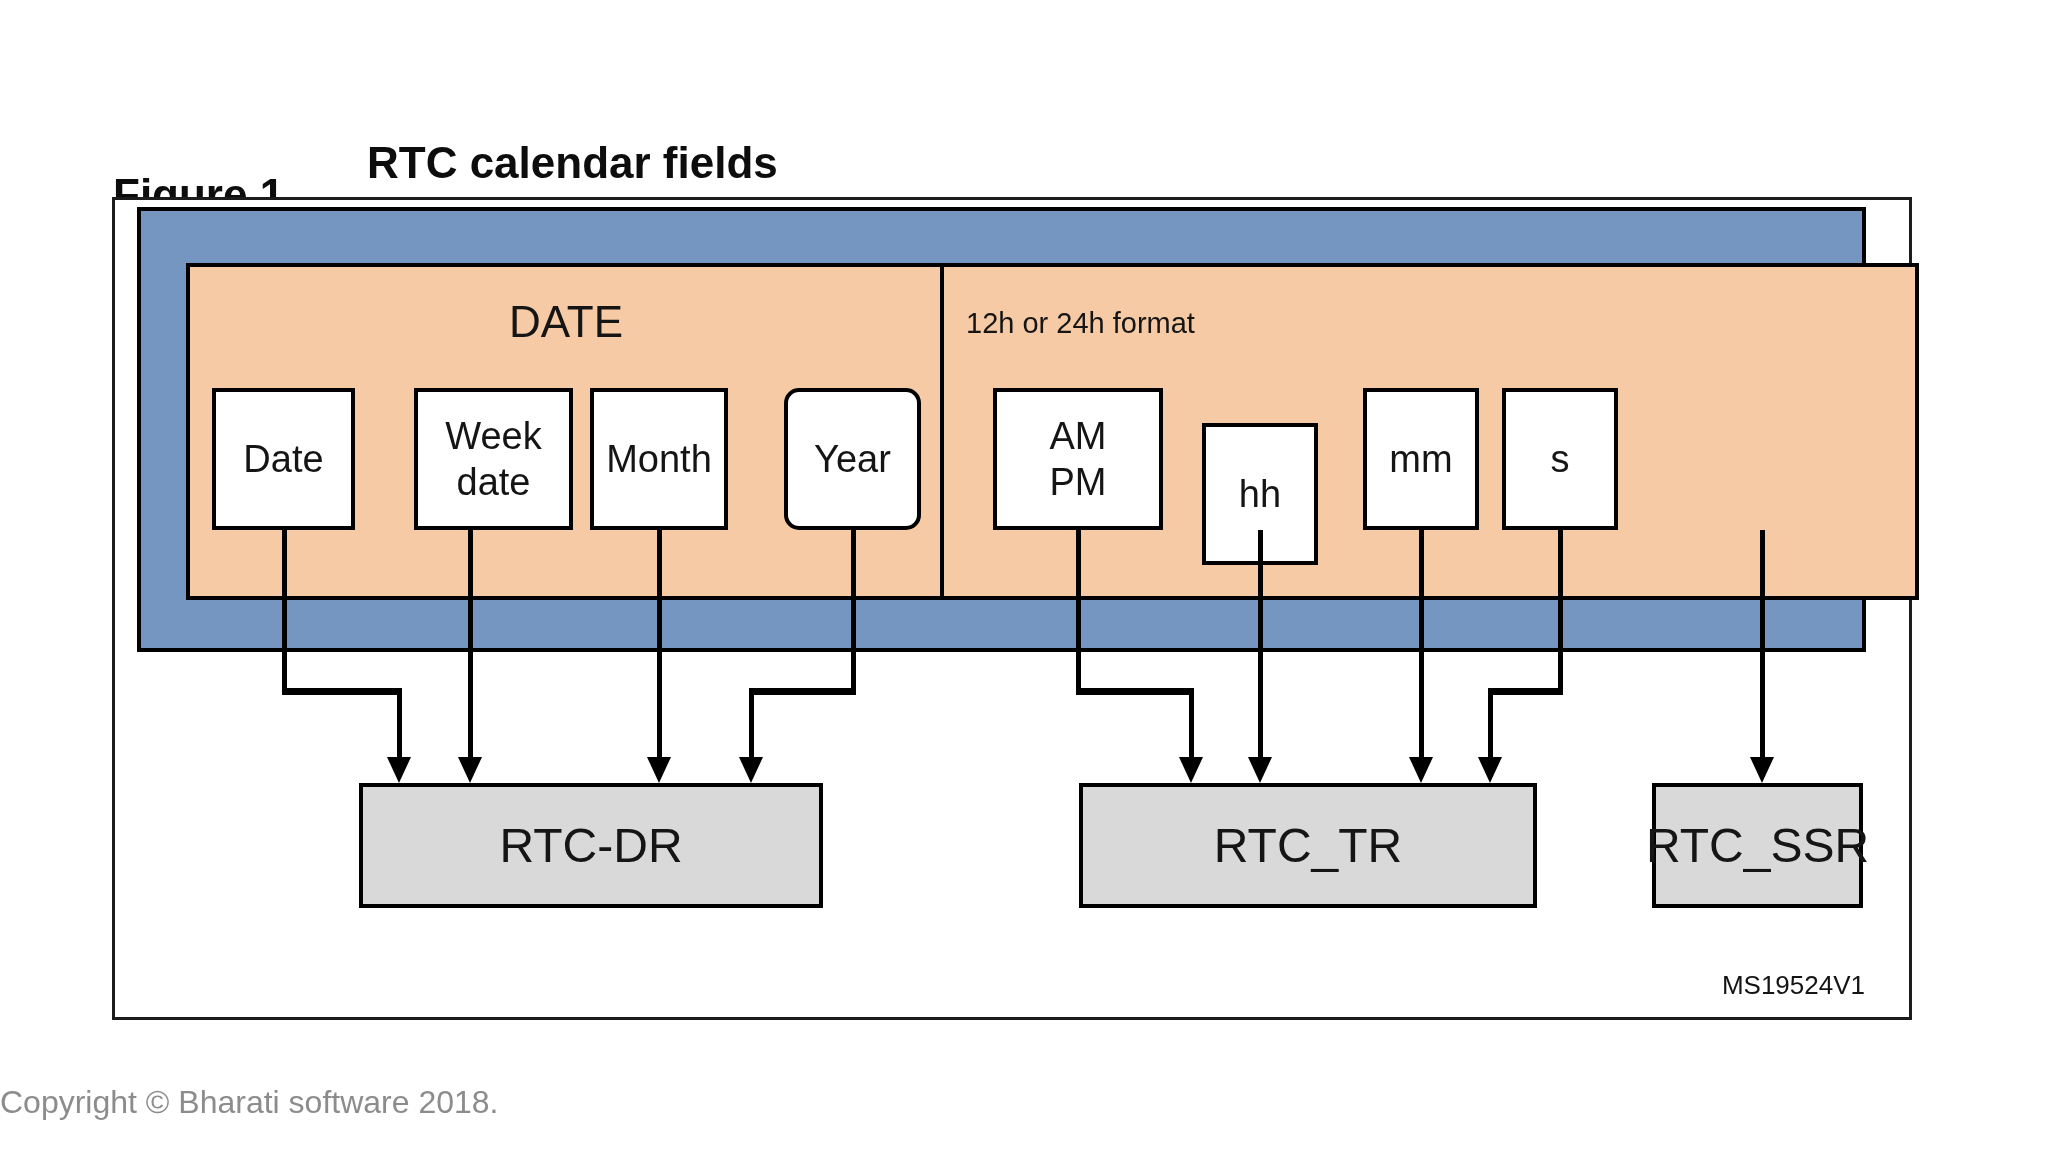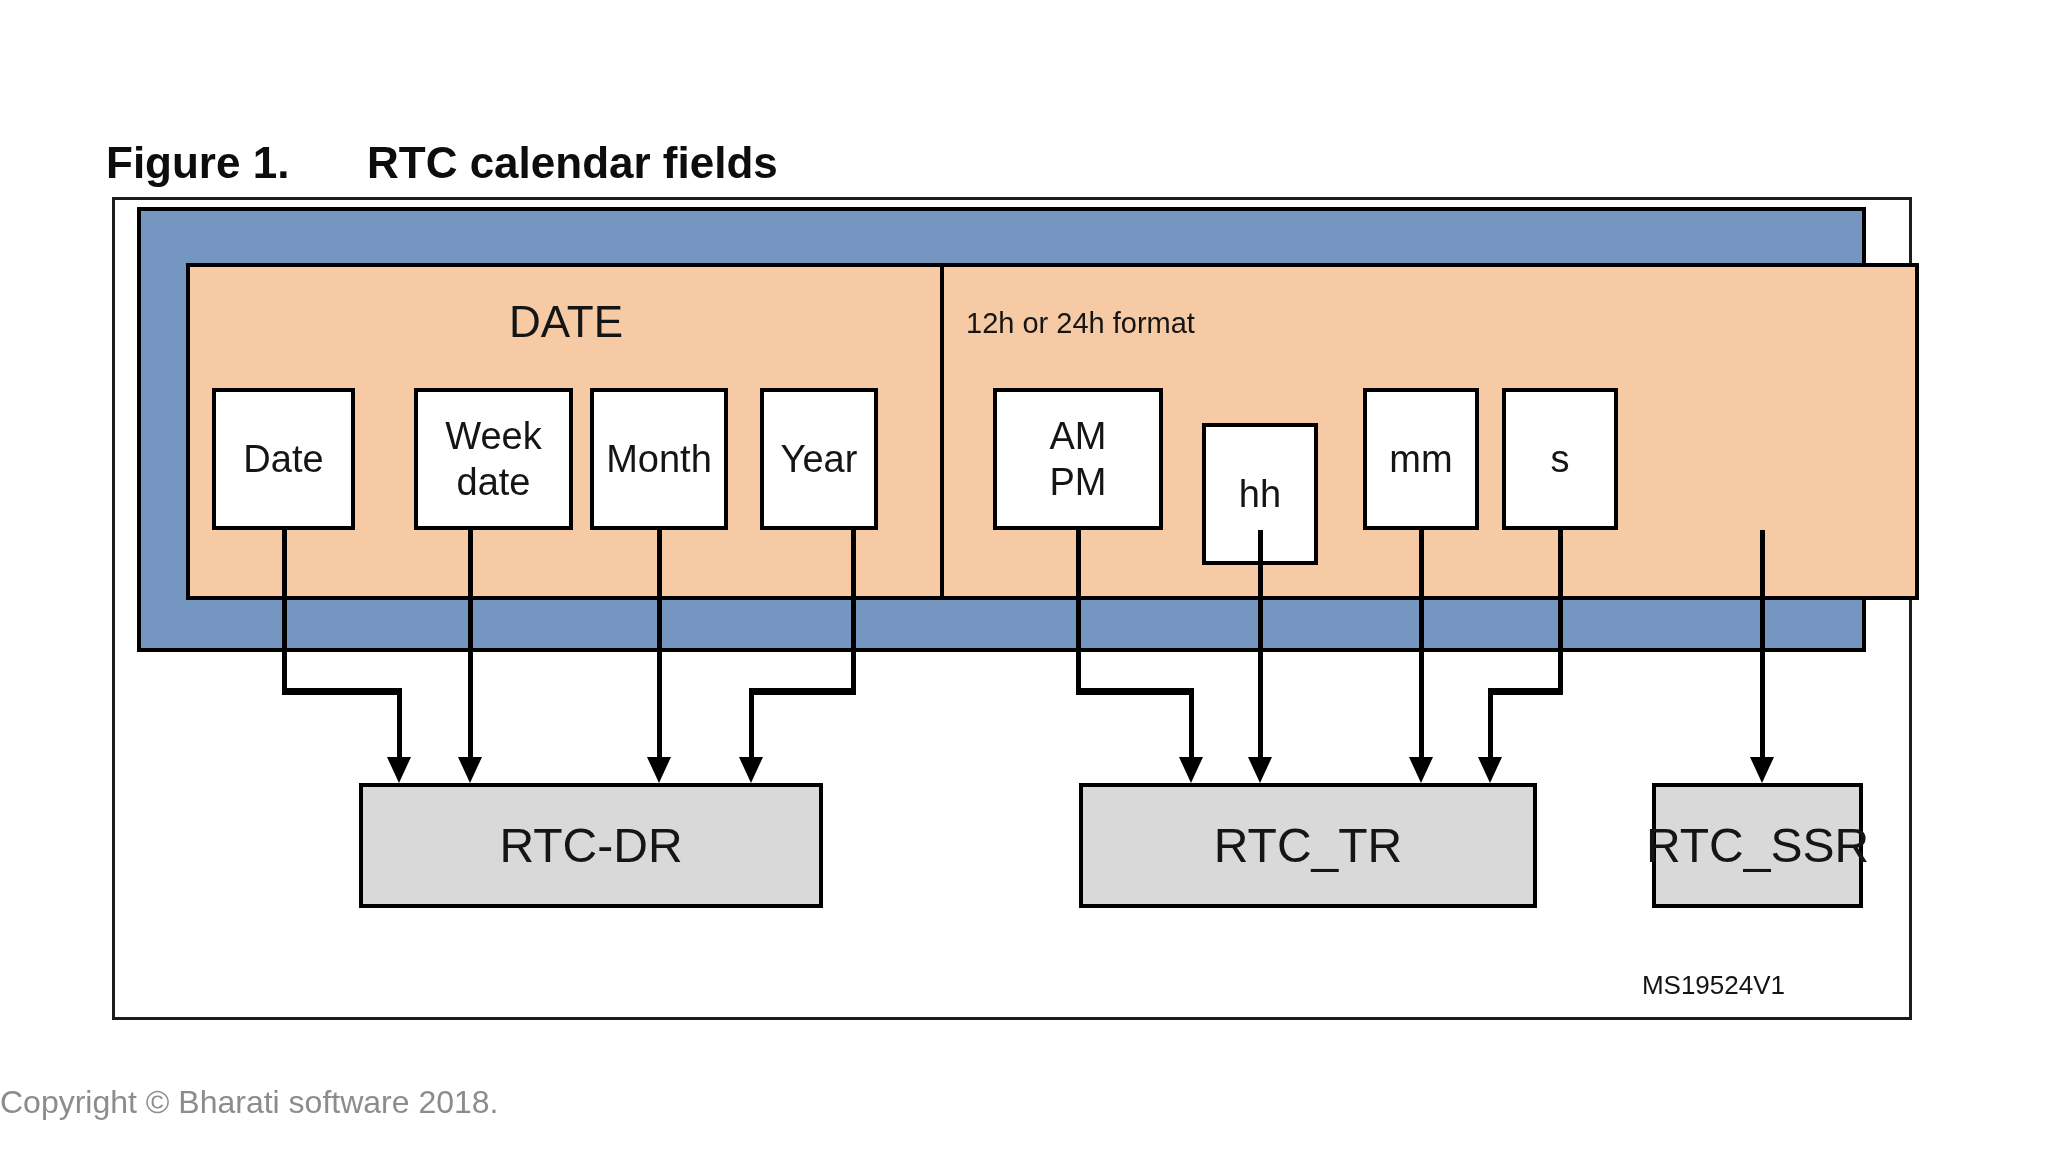--- a/index.html
+++ b/index.html
@@ -3,42 +3,42 @@
 <meta charset="utf-8">
 <style>
   html,body{margin:0;padding:0;background:#ffffff;}
   .stage{
     position:relative;width:2048px;height:1152px;background:#ffffff;overflow:hidden;
     font-family:"Liberation Sans","DejaVu Sans",sans-serif;color:#111111;
   }
   .stage *{box-sizing:border-box;}
   
   .cap{position:absolute;top:138px;font-weight:bold;font-size:44px;color:#0d0d0d;white-space:nowrap;}
-  .cap.lbl{left:106px;}
+  .cap.lbl{left:113px;margin-top:32px;}
   .cap.ttl{left:367px;}
   
   .frame{position:absolute;left:112px;top:197px;width:1800px;height:823px;border:3px solid #1c1c1c;background:#ffffff;}
   
   .band{position:absolute;left:137px;top:207px;width:1729px;height:445px;border:4px solid #000;background:var(--band,#7596C1);}
   .section{position:absolute;top:263px;height:337px;border:4px solid #000;background:var(--section,#F6CAA4);}
   .section.date{left:186px;width:760px;}
   .section.time{left:940px;width:979px;}
   .section-label{position:absolute;top:30px;left:0;width:100%;text-align:center;font-size:44px;color:#151515;}
   .format-note{position:absolute;top:40px;left:22px;font-size:29px;color:#151515;white-space:nowrap;}
   .field{position:absolute;top:388px;height:142px;border:4px solid #000;background:#ffffff;
          display:flex;align-items:center;justify-content:center;text-align:center;
          font-size:38px;line-height:46px;color:#151515;white-space:pre-line;}
   
   .vseg{position:absolute;width:5px;background:#000;}
   .hseg{position:absolute;height:7px;background:#000;}
   .ahead{position:absolute;width:0;height:0;border-left:12px solid transparent;border-right:12px solid transparent;border-top:26px solid #000;}
   
   .reg{position:absolute;top:783px;height:125px;border:4px solid #000;background:var(--register,#D9D9D9);
        display:flex;align-items:center;justify-content:center;font-size:48px;color:#151515;}
-  .watermark{position:absolute;left:1520px;top:970px;width:265px;text-align:right;font-size:26px;color:#141414;}
+  .watermark{position:absolute;left:1600px;top:970px;width:265px;text-align:right;font-size:26px;color:#141414;}
   .copyright{position:absolute;left:0;top:1084px;width:100%;text-align:left;font-size:32px;color:#8C8C8C;}
 </style>
 </head>
 <body>
 
 <div class="stage">
 
   <span class="cap lbl">Figure 1.</span>
   <span class="cap ttl">RTC calendar fields</span>
 
@@ -51,21 +51,21 @@
   </div>
 
   <div class="section time">
     <div class="format-note">12h or 24h format</div>
   </div>
 
   <div class="field" style="left:212px;width:143px;"><span>Date</span></div>
   <div class="field" style="left:414px;width:159px;"><span>Week
 date</span></div>
   <div class="field" style="left:590px;width:138px;"><span>Month</span></div>
-  <div class="field" style="left:760px;width:118px;"><span>Year</span></div>
+  <div class="field" style="left:784px;width:137px;border-radius:15px;"><span>Year</span></div>
 
   <div class="field" style="left:993px;width:170px;"><span>AM
 PM</span></div>
   <div class="field" style="left:1202px;width:116px;margin-top:35px;"><span>hh</span></div>
   <div class="field" style="left:1363px;width:116px;"><span>mm</span></div>
   <div class="field" style="left:1502px;width:116px;"><span>s</span></div>
 
   <div>
     <div class="vseg" style="left:282px;top:530px;height:165px;"></div>
     <div class="hseg" style="left:282px;top:688px;width:119px;"></div>

